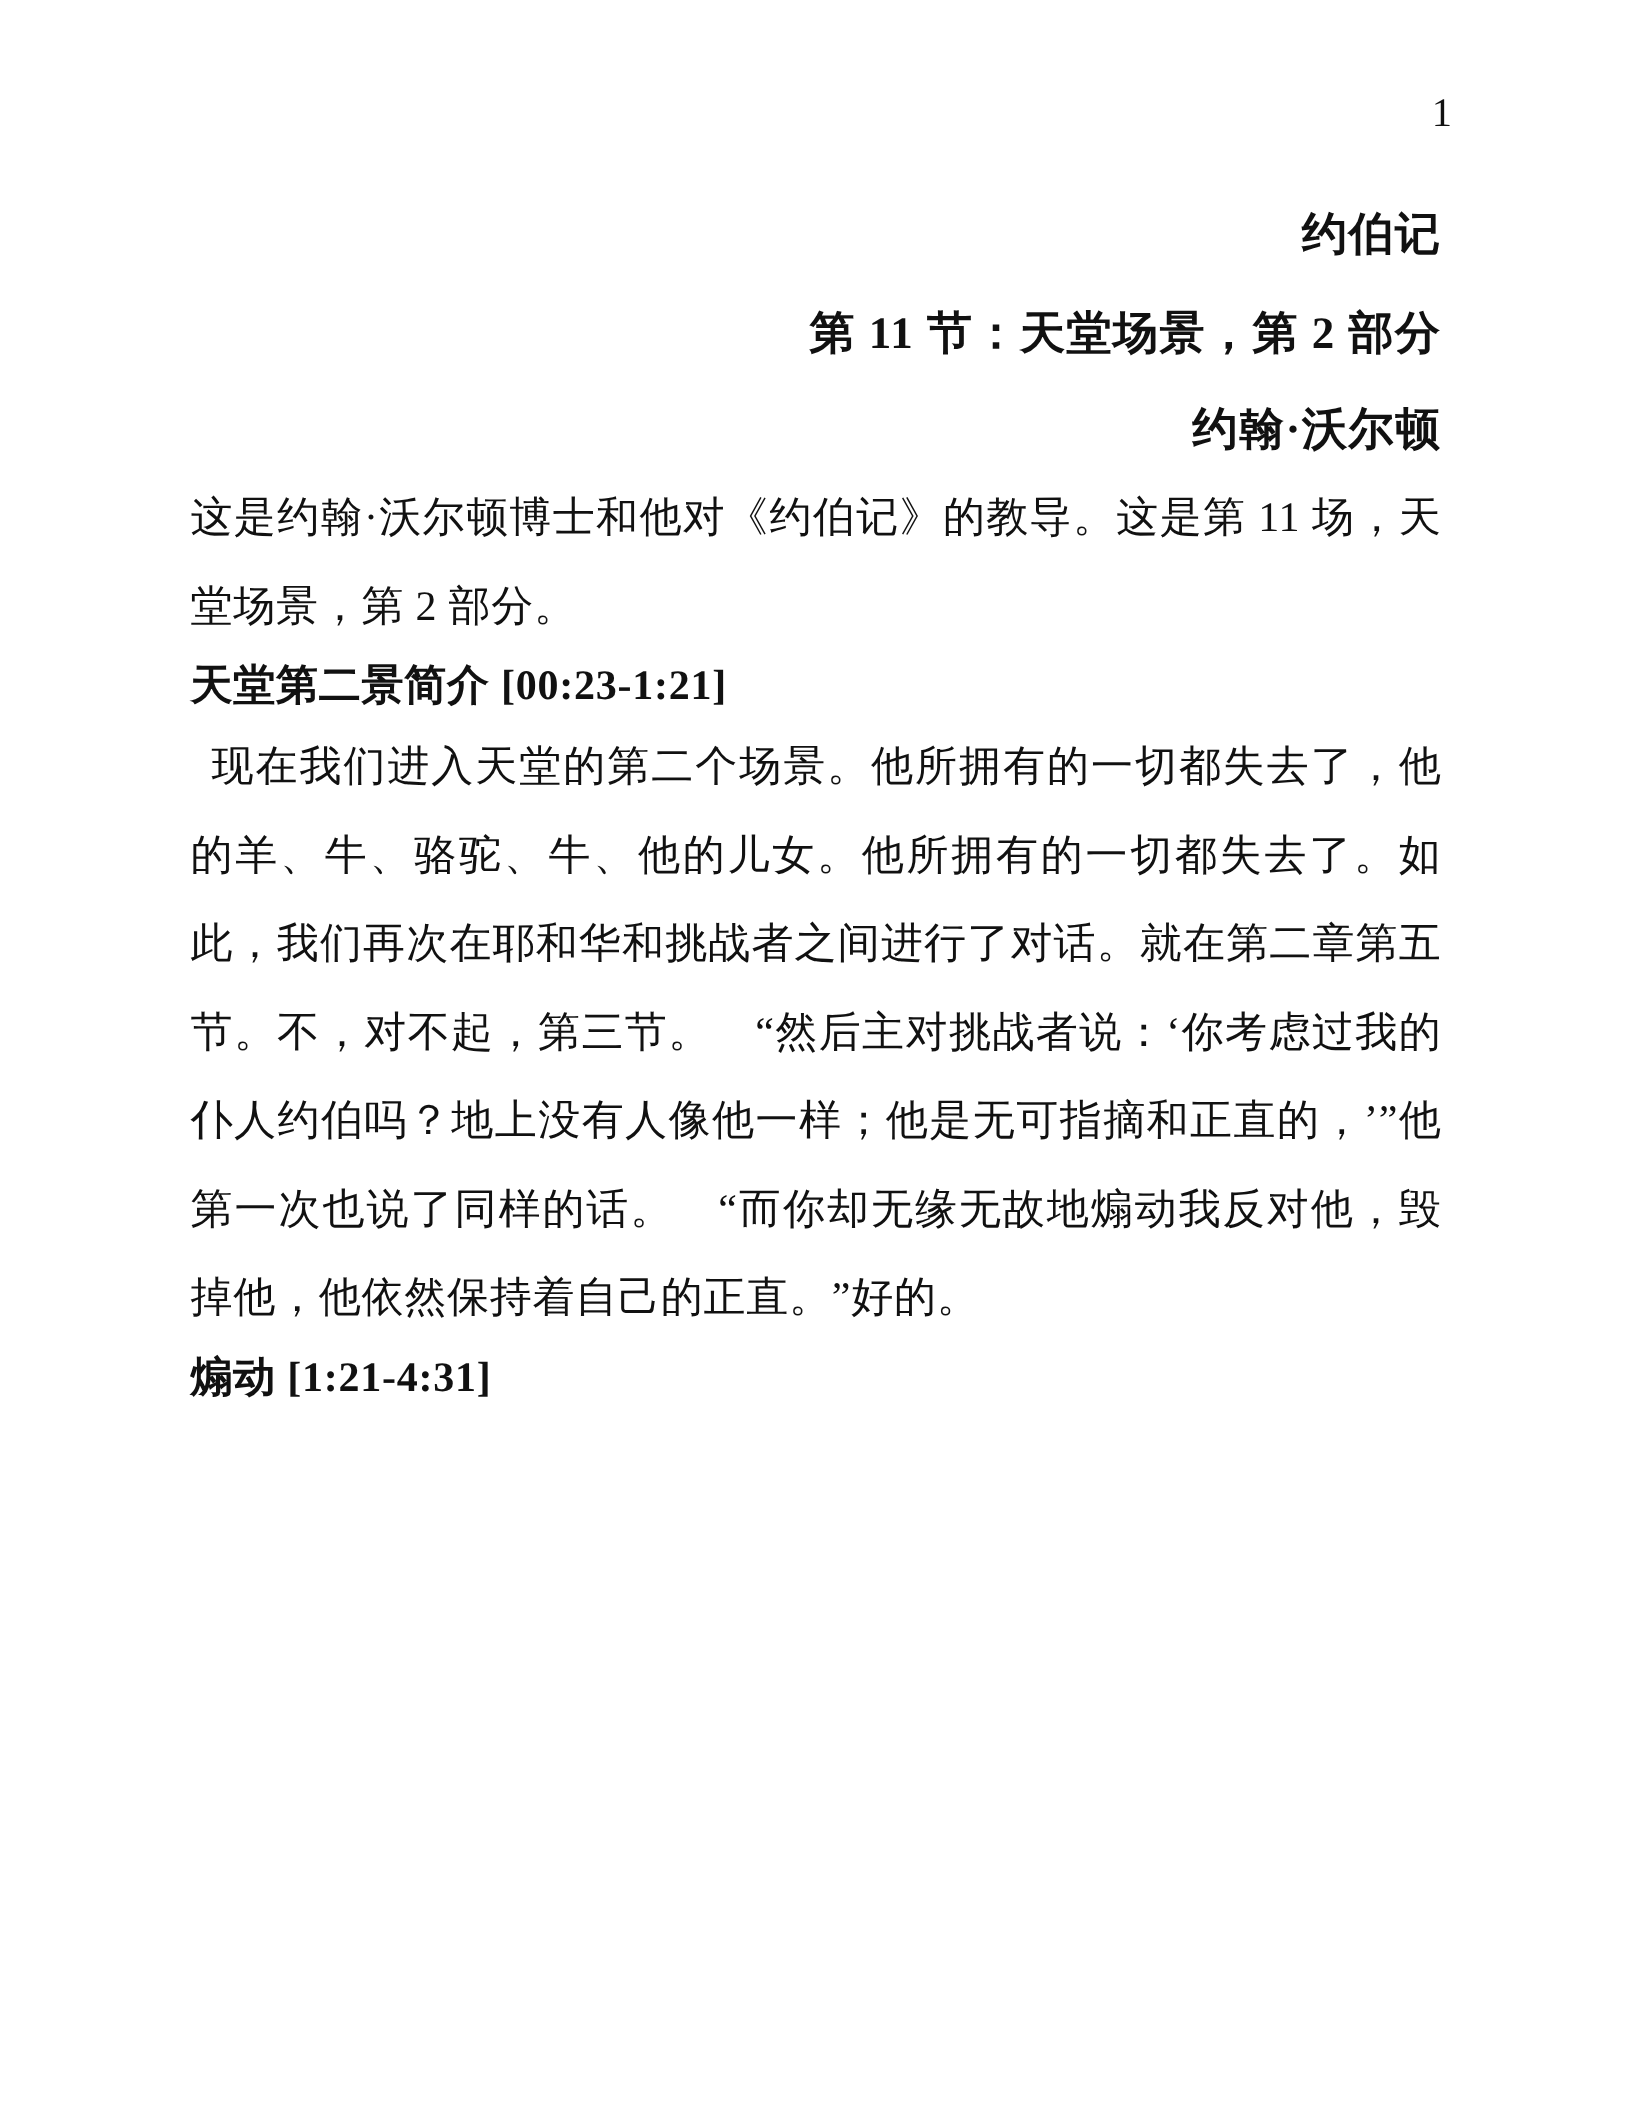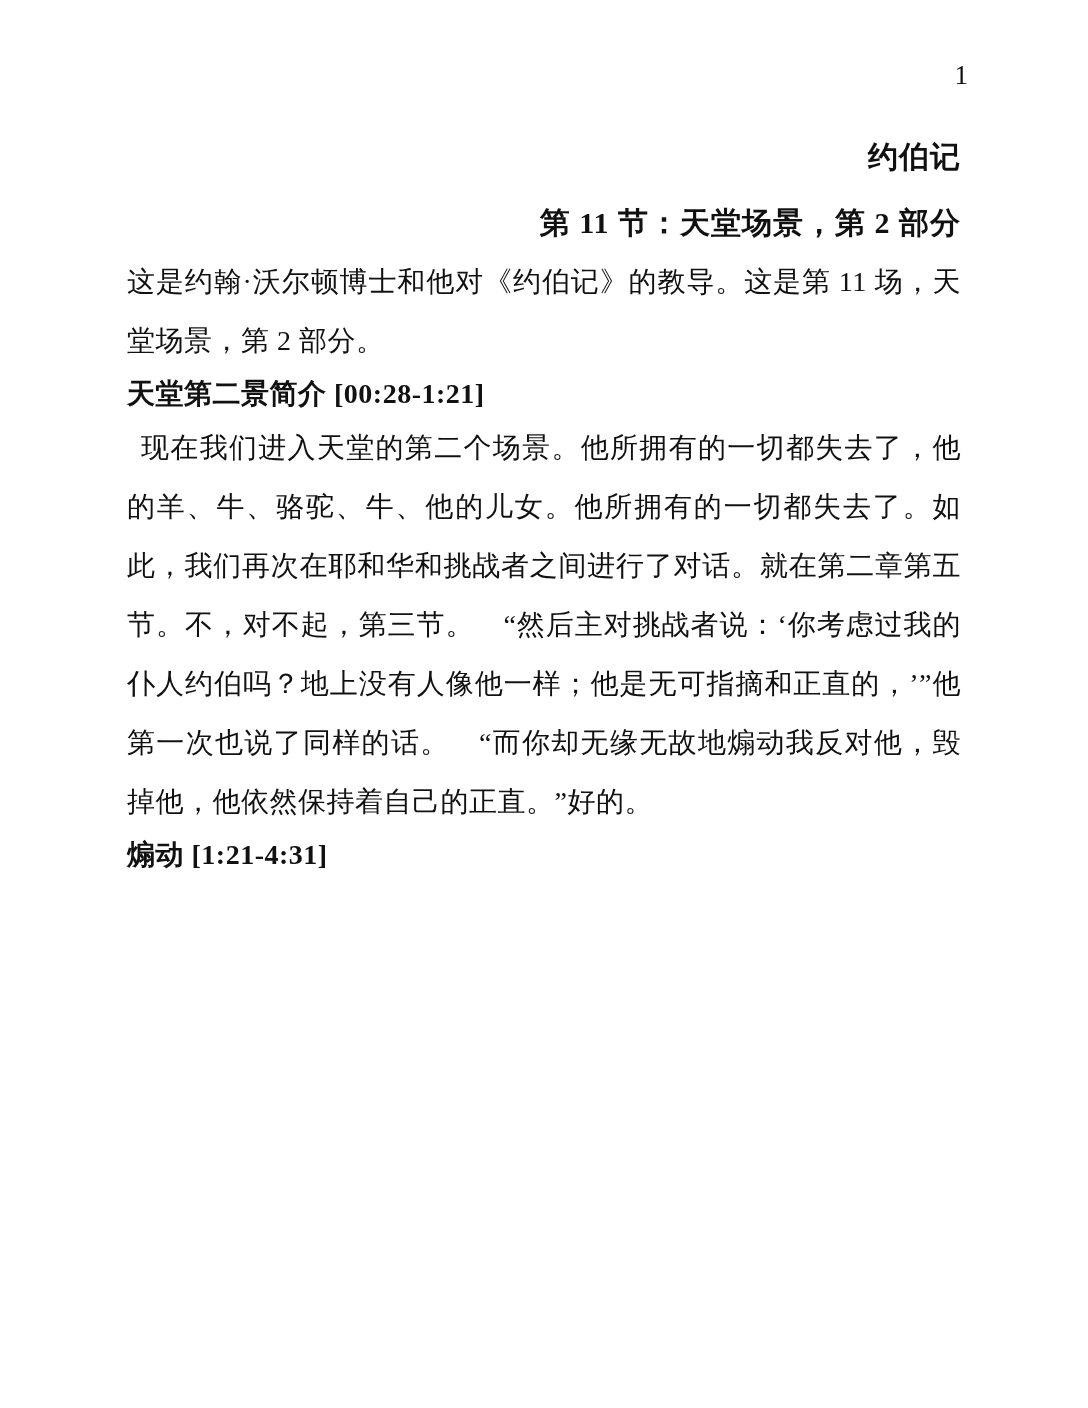--- a/index.html
+++ b/index.html
@@ -68,24 +68,25 @@
 <div class="page">
 
   <div class="page-number">1</div>
 
   <div class="content">
 
     <h1 class="doc-title">约伯记</h1>
 
     <h2 class="doc-subtitle">第 11 节：天堂场景，第 2 部分</h2>
 
+    <h3 class="doc-author">约翰·沃尔顿</h3>
 
     <p class="para intro-para">这是约翰·沃尔顿博士和他对《约伯记》的教导。这是第 11 场，天堂场景，第 2 部分。</p>
 
-    <h4 class="section-heading">天堂第二景简介 [00:28-1:21]</h4>
+    <h4 class="section-heading">天堂第二景简介 [00:23-1:21]</h4>
 
     <p class="para indent">现在我们进入天堂的第二个场景。他所拥有的一切都失去了，他的羊、牛、骆驼、牛、他的儿女。他所拥有的一切都失去了。如此，我们再次在耶和华和挑战者之间进行了对话。就在第二章第五节。不，对不起，第三节。　“然后主对挑战者说：‘你考虑过我的仆人约伯吗？地上没有人像他一样；他是无可指摘和正直的，’”他第一次也说了同样的话。　“而你却无缘无故地煽动我反对他，毁掉他，他依然保持着自己的正直。”好的。</p>
 
     <h4 class="section-heading">煽动 [1:21-4:31]</h4>
 
 
   </div>
 </div>
 
 </body></html>

